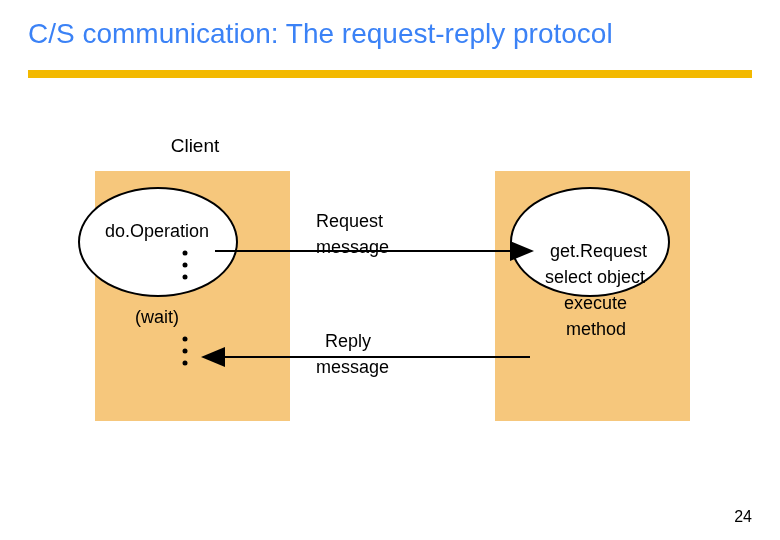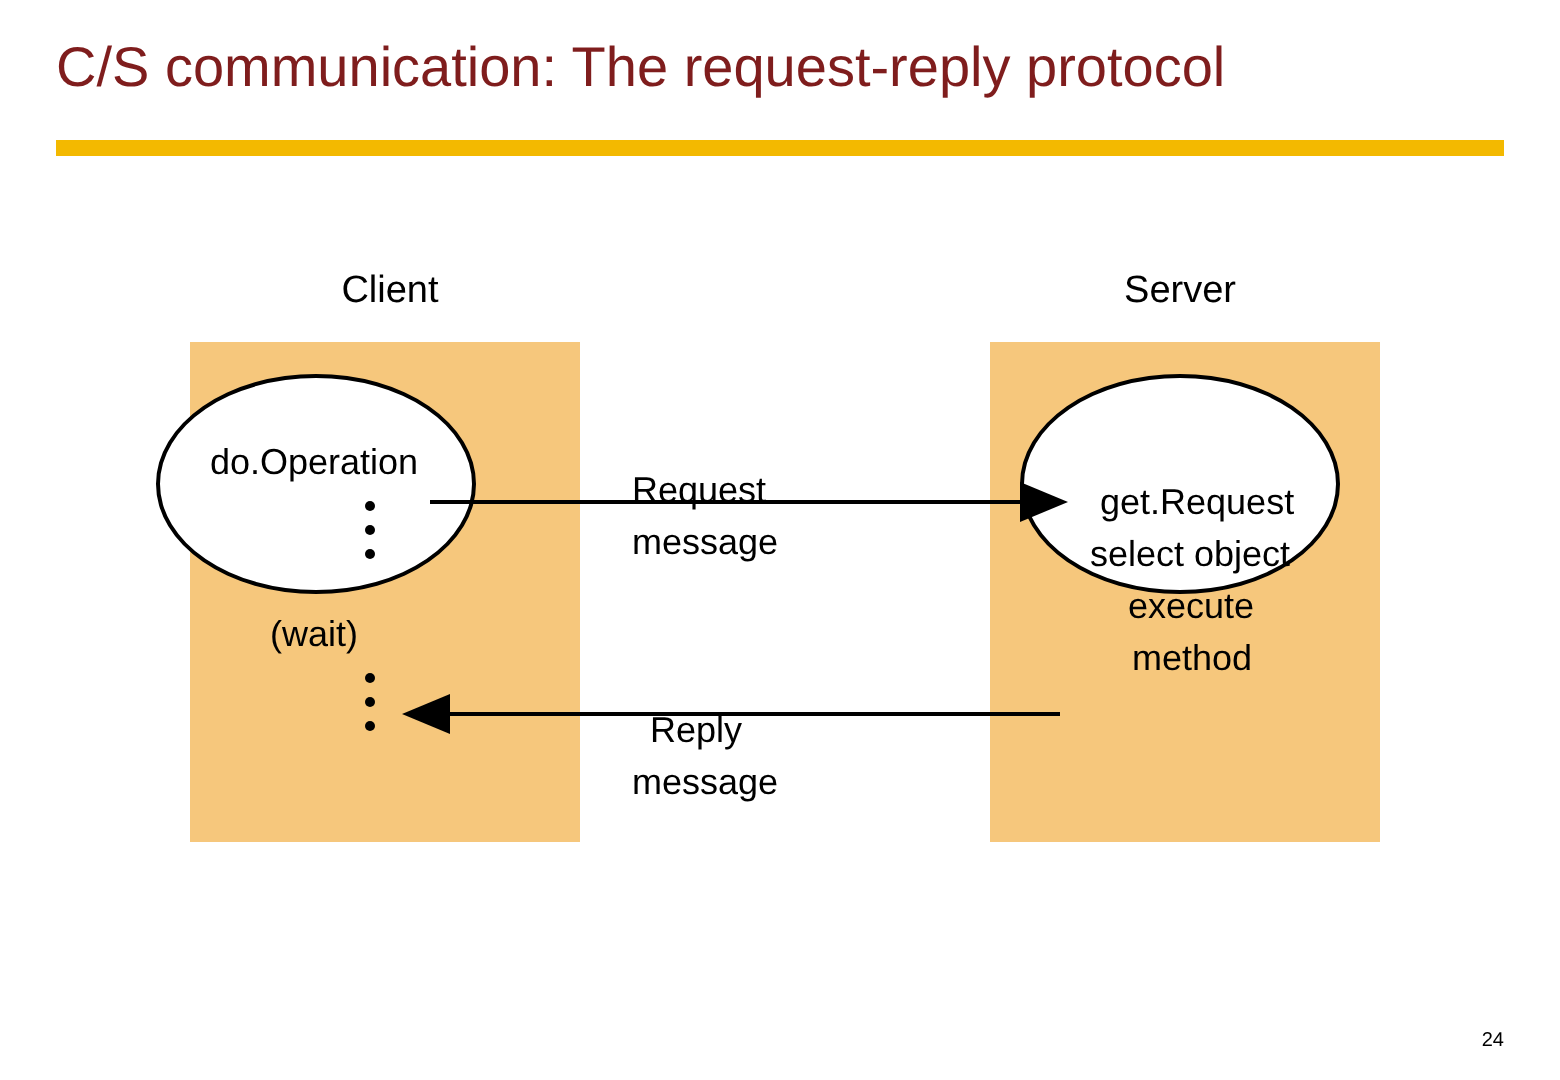--- a/index.html
+++ b/index.html
@@ -9,21 +9,21 @@
     background: #fff;
     font-family: Arial, Helvetica, sans-serif;
     position: relative;
     overflow: hidden;
   }
   .title {
     position: absolute;
     left: 28px;
     top: 18px;
     font-size: 28px;
-    color: #7f1d1d;
+    color: #3b82f6;
     font-weight: 400;
   }
   .hr-line {
     position: absolute;
     left: 28px;
     right: 28px;
     top: 70px;
     height: 8px;
     background: #f3b900;
   }
@@ -55,27 +55,26 @@
   .op-label {
     position: absolute;
     font-size: 18px;
     color: #000;
   }
   .msg-label {
     position: absolute;
     font-size: 18px;
     color: #000;
     text-align: center;
-    margin-top: 24px;
   }
   .page-num {
     position: absolute;
     right: 28px;
     bottom: 14px;
-    font-size: 10px;
+    font-size: 16px;
     color: #000;
   }
   svg.arrows {
     position: absolute;
     left: 0;
     top: 0;
   }
 </style>
 </head>
 <body>
@@ -84,21 +83,20 @@
 <div class="hr-line"></div>
 
 <div class="diagram">
 
   <div class="node-label" style="left:145px; top:0px; width:100px;">Client</div>
   <div class="box" style="left:95px; top:36px; width:195px; height:250px;"></div>
   <div class="circle" style="left:78px; top:52px;"></div>
   <div class="op-label" style="left:105px; top:86px;">do.Operation</div>
   <div class="op-label" style="left:135px; top:172px;">(wait)</div>
 
-  <div class="node-label" style="left:540px; top:0px; width:100px;">Server</div>
   <div class="box" style="left:495px; top:36px; width:195px; height:250px;"></div>
   <div class="circle" style="left:510px; top:52px;"></div>
   <div class="op-label" style="left:545px; top:132px;">select object</div>
   <div class="op-label" style="left:550px; top:106px;">get.Request</div>
   <div class="op-label" style="left:564px; top:158px;">execute</div>
   <div class="op-label" style="left:566px; top:184px;">method</div>
 
   <div class="msg-label" style="left:316px; top:76px;">Request</div>
   <div class="msg-label" style="left:316px; top:102px;">message</div>
   <div class="msg-label" style="left:325px; top:196px;">Reply</div>

